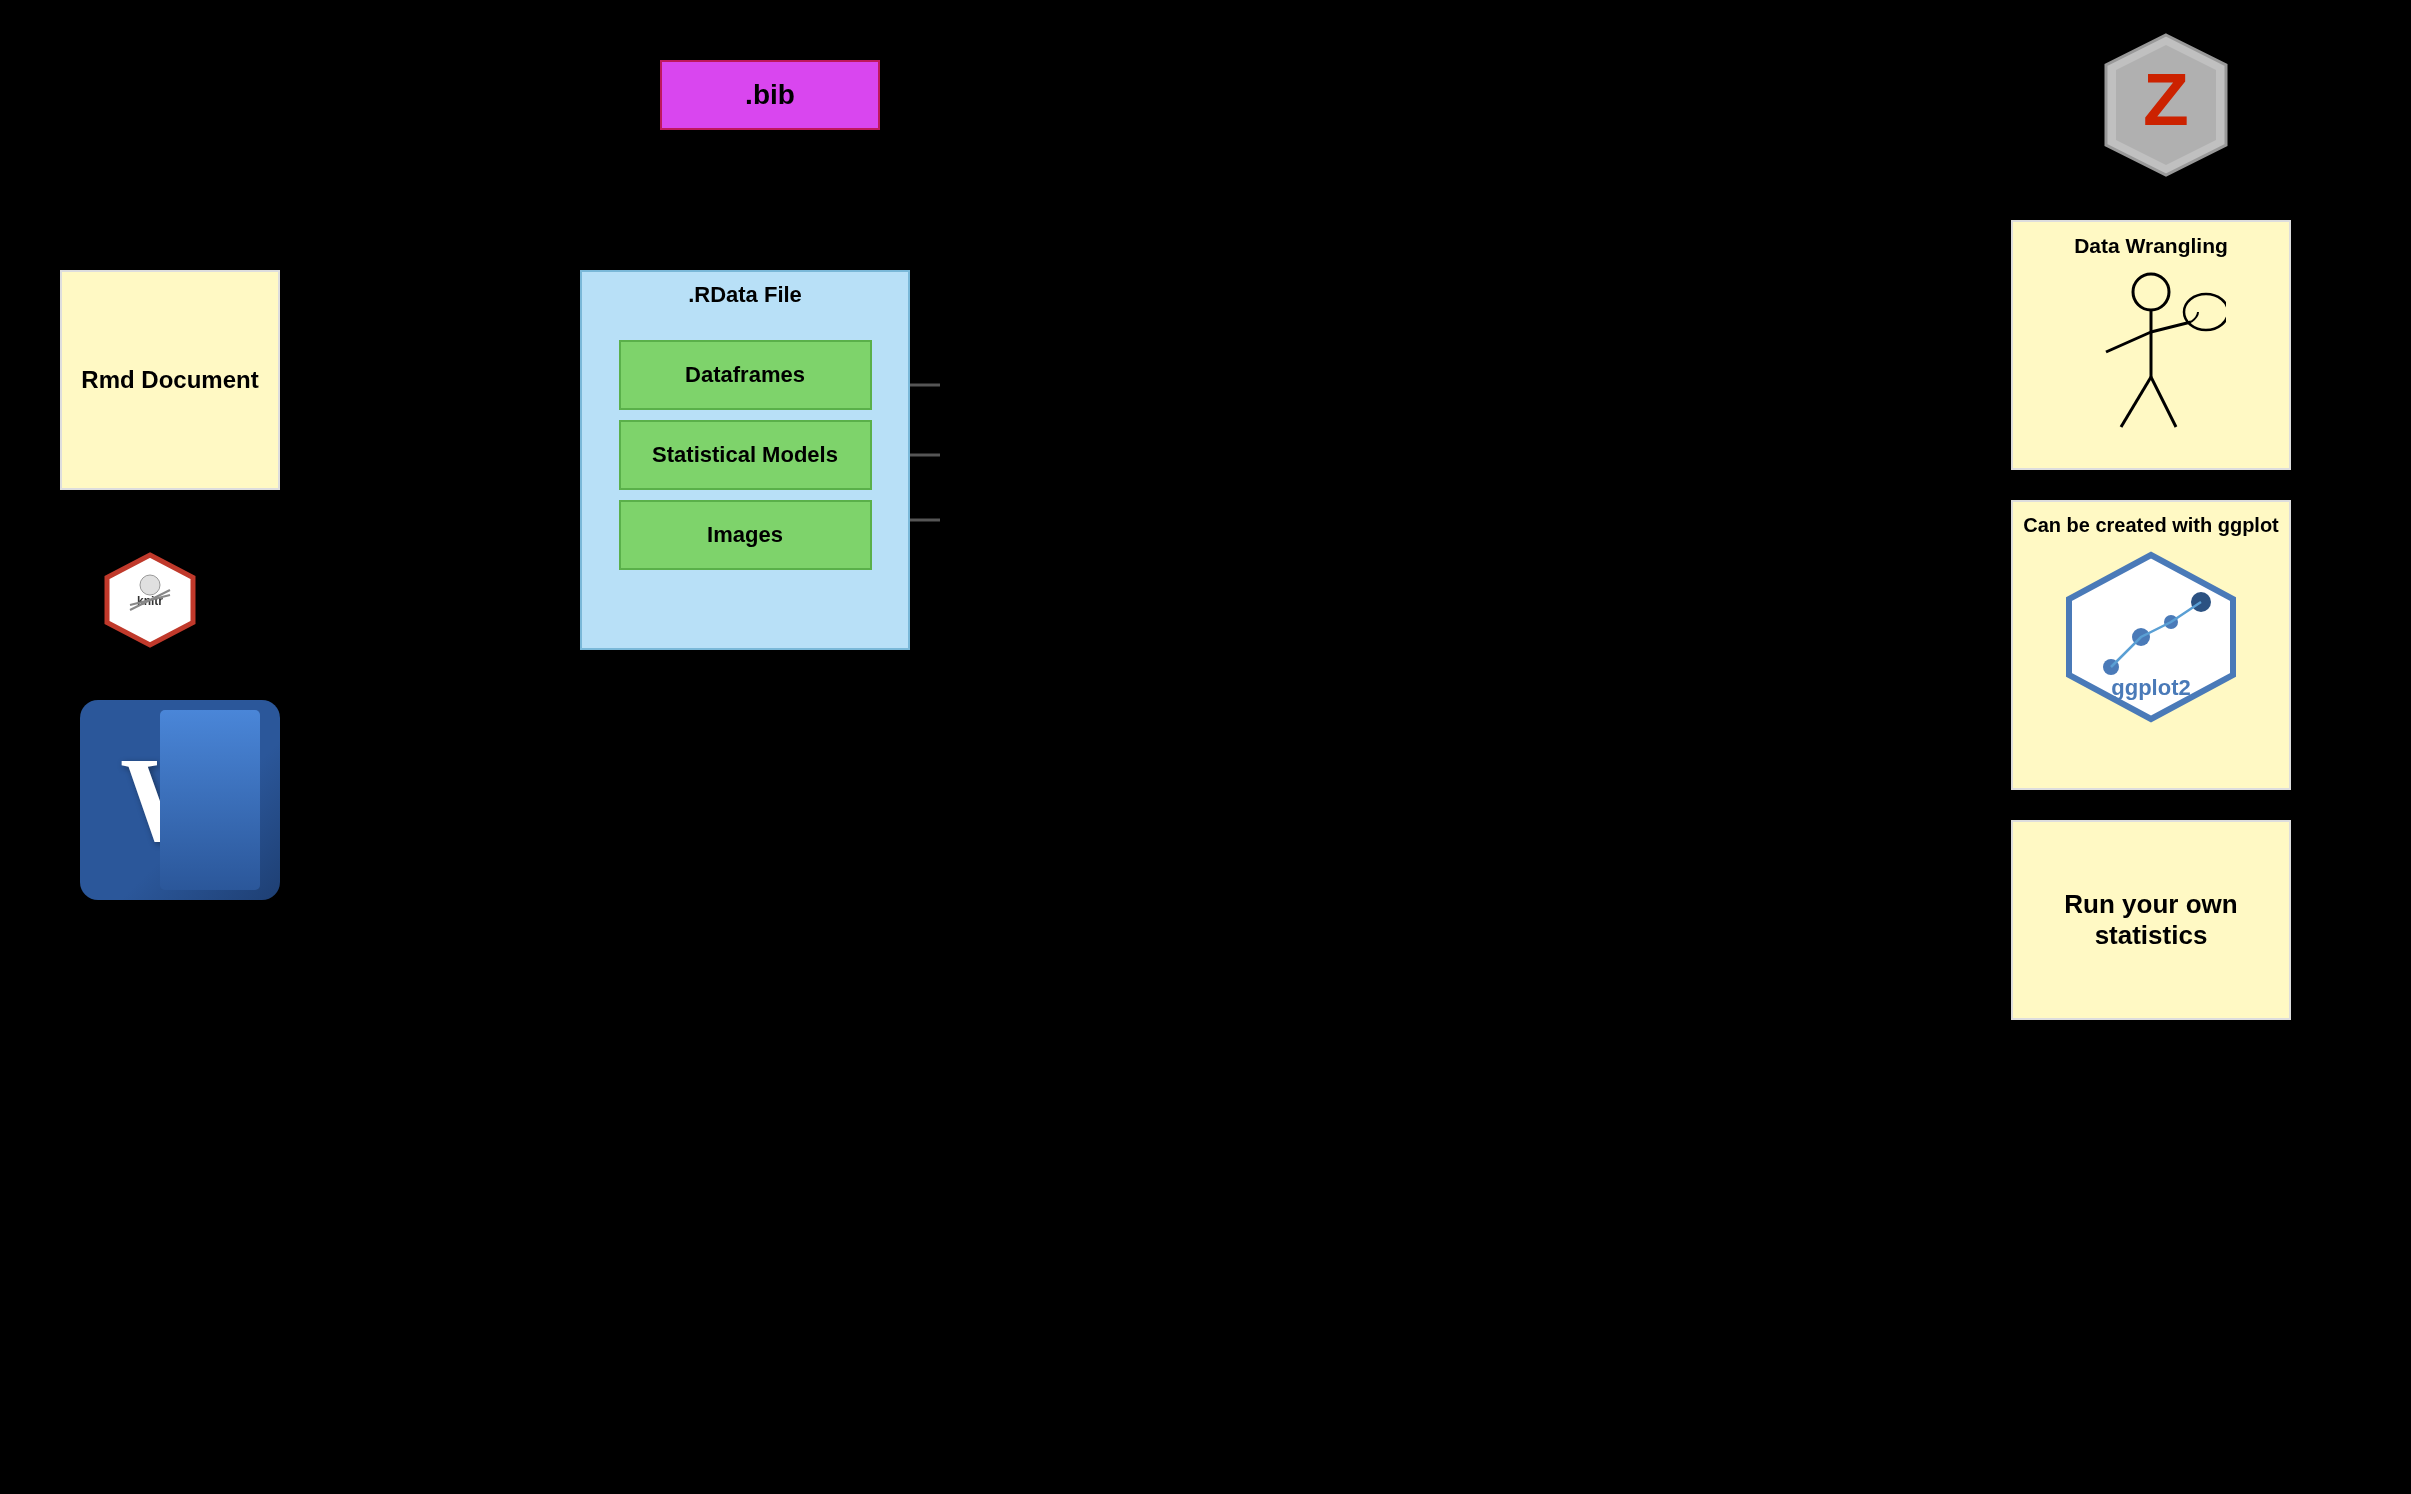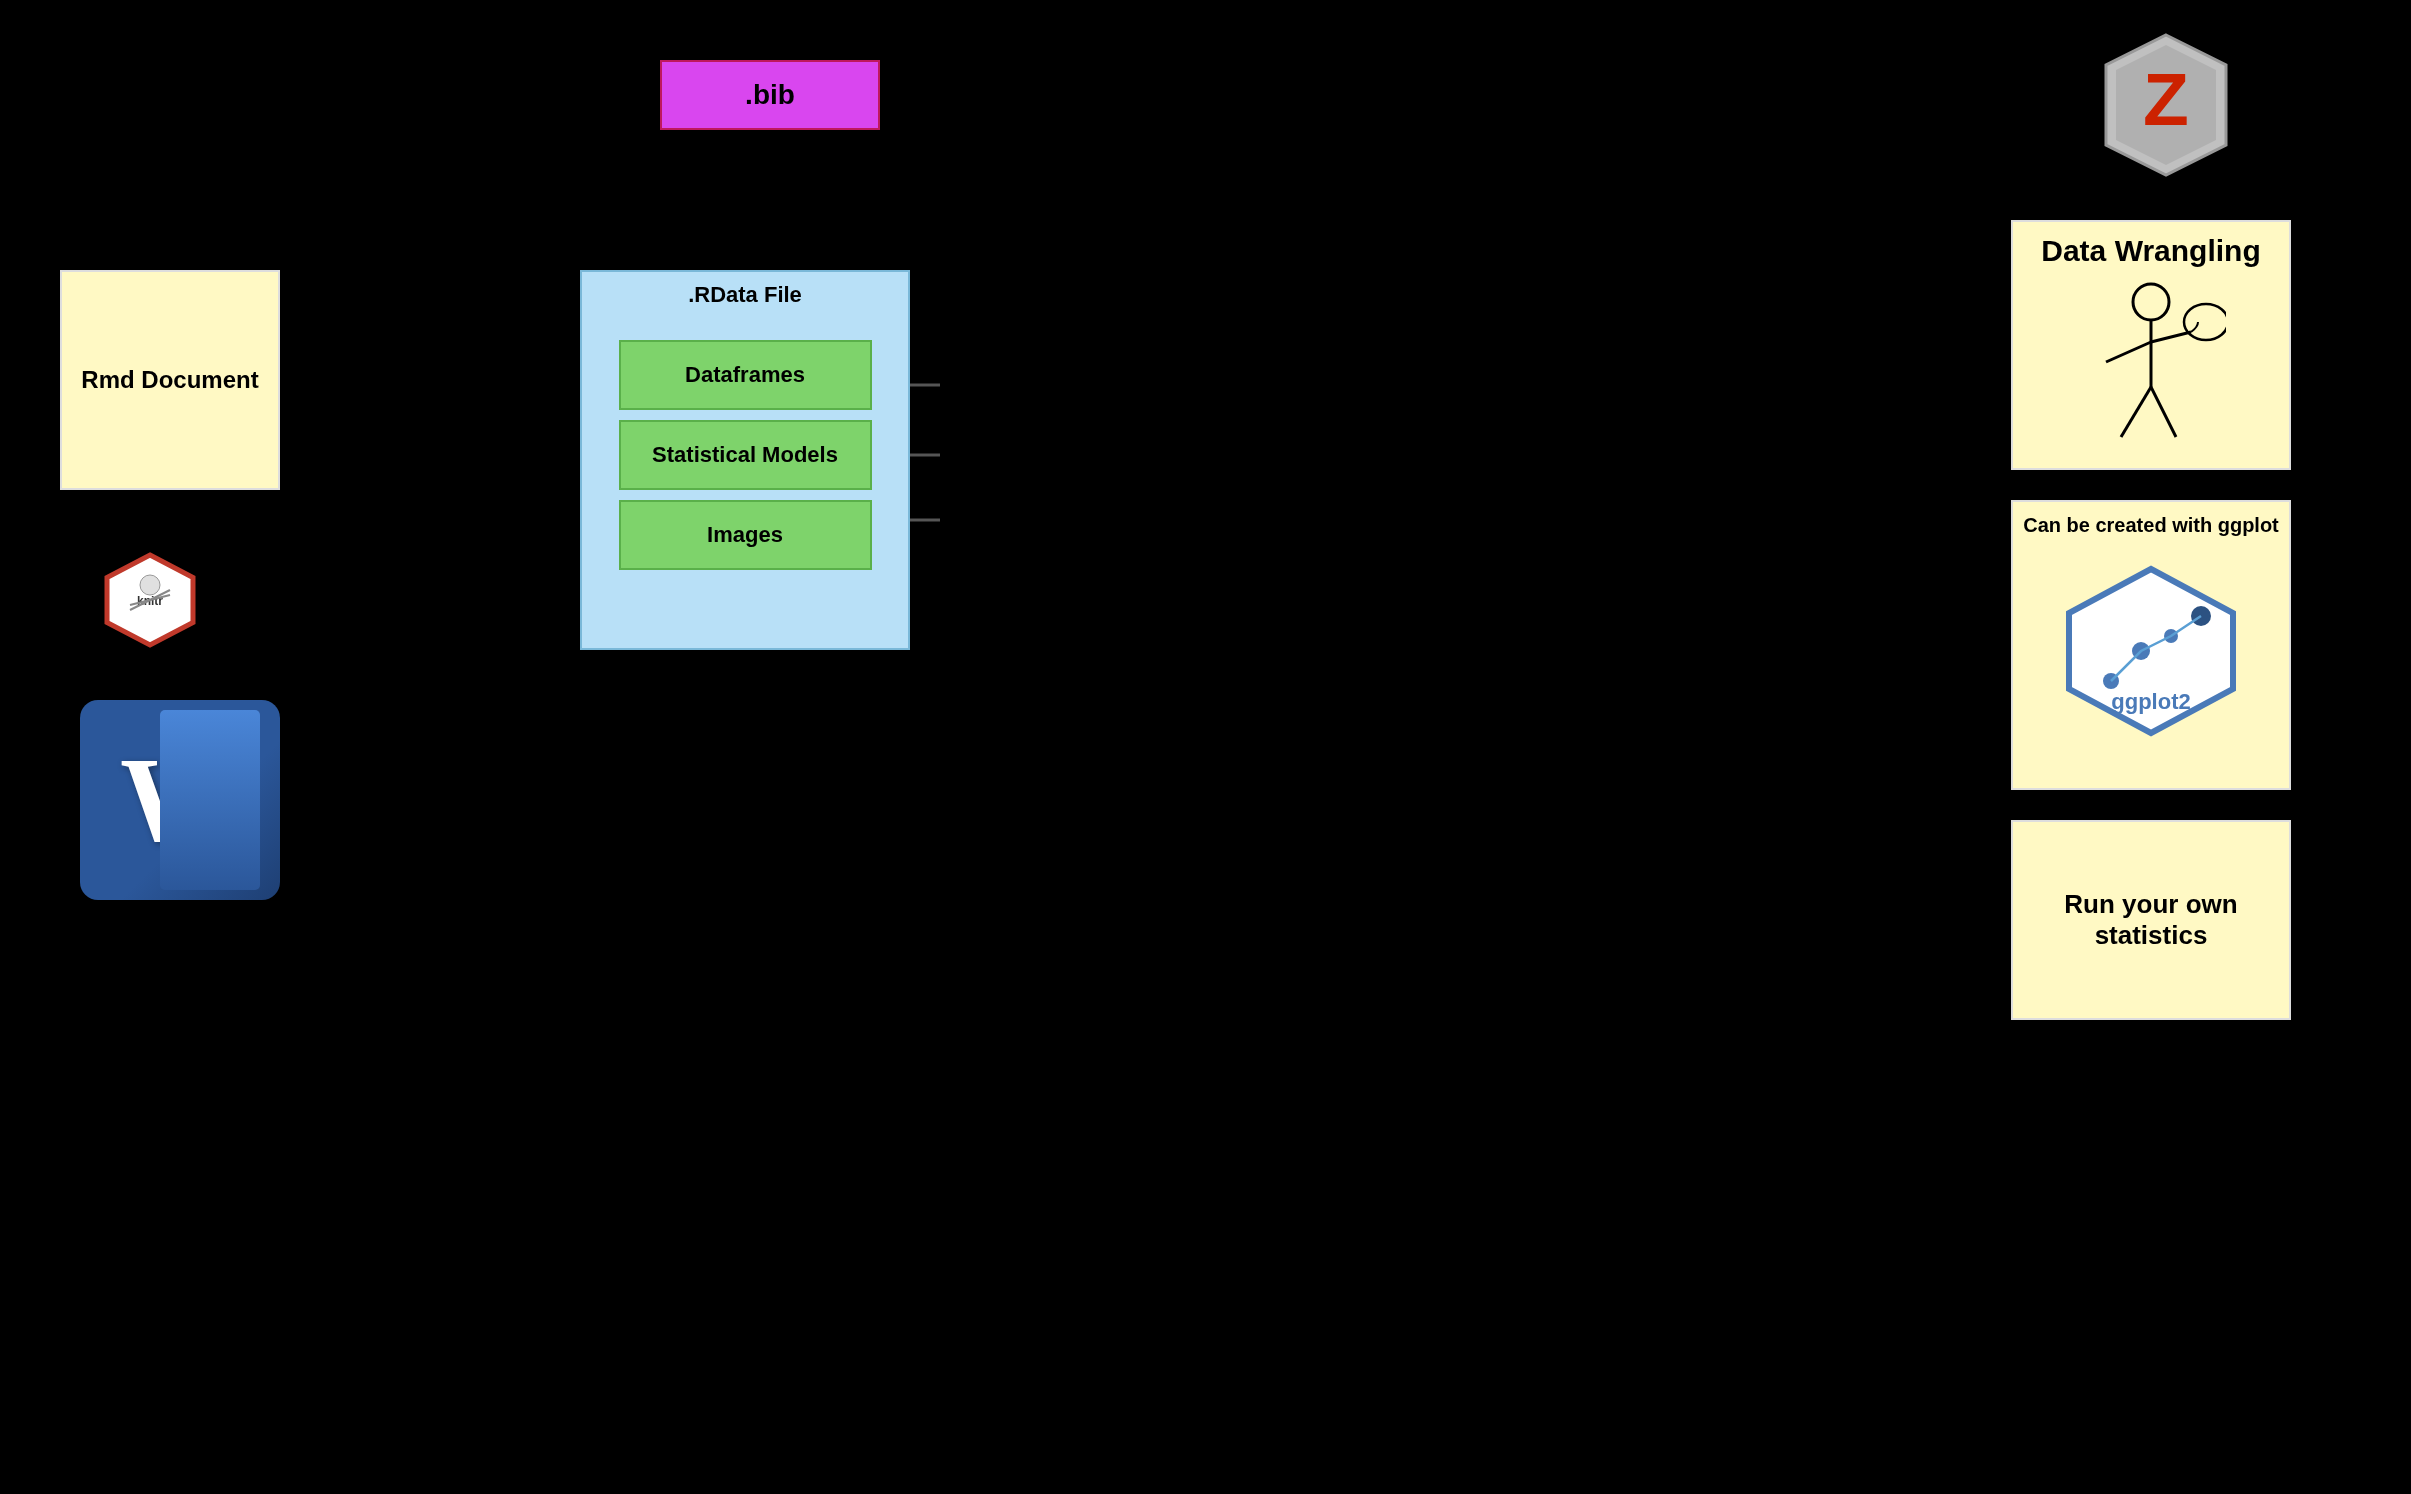--- a/index.html
+++ b/index.html
@@ -120,21 +120,21 @@
       background: #fff9c4;
       border: 2px solid #ddd;
       display: flex;
       flex-direction: column;
       align-items: center;
       justify-content: flex-start;
       padding: 12px 8px 8px 8px;
       gap: 5px;
     }
     .data-wrangling-title {
-      font-size: 30px;
+      font-size: 21px;
       font-weight: bold;
       text-align: center;
       margin-bottom: 4px;
     }
     .wrangling-figure {
       font-size: 80px;
       line-height: 1;
       color: #000;
     }
 
@@ -145,21 +145,21 @@
       top: 500px;
       width: 280px;
       height: 290px;
       background: #fff9c4;
       border: 2px solid #ddd;
       display: flex;
       flex-direction: column;
       align-items: center;
       justify-content: flex-start;
       padding: 12px 8px 8px 8px;
-      gap: 20px;
+      gap: 6px;
     }
     .ggplot-title {
       font-size: 20px;
       font-weight: bold;
       text-align: center;
     }
     .ggplot-hex {
       width: 180px;
       height: 180px;
       margin-top: 4px;

